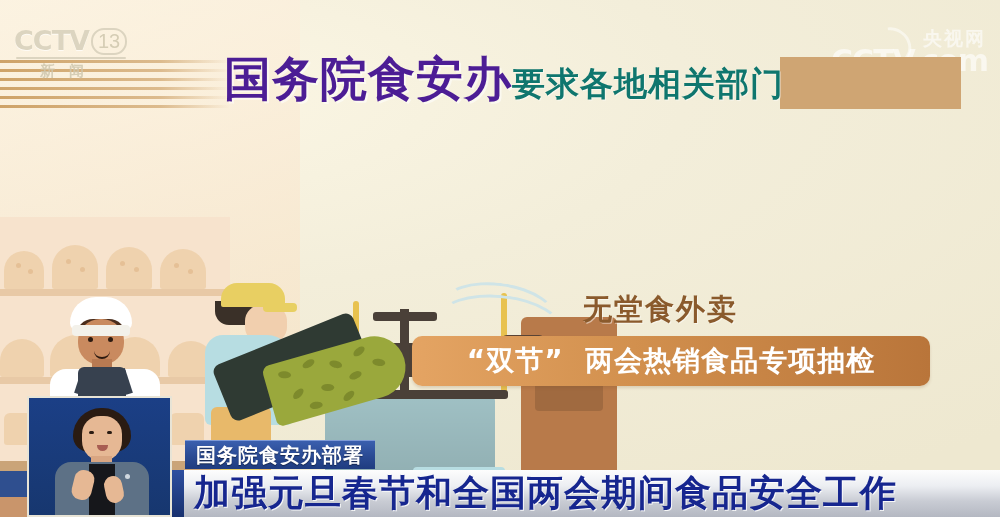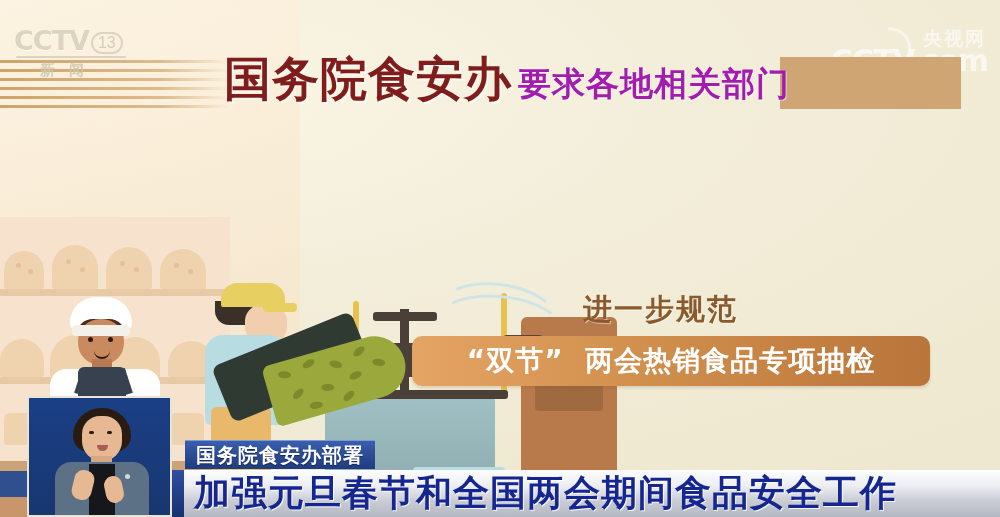--- a/index.html
+++ b/index.html
@@ -35,21 +35,21 @@
     position:absolute;left:14px;top:27px;width:128px;height:56px;
     color:#cfc7ae;opacity:.85;
   }
   .cctv-logo .cc-main{
     font-size:27px;font-weight:700;letter-spacing:-1px;line-height:1;
     font-family:"DejaVu Sans",sans-serif;
     color:#d7d0bb;text-shadow:0 1px 0 rgba(255,255,255,.8);
   }
   .cctv-logo .cc-13{
     display:inline-block;border:2px solid #d7d0bb;border-radius:13px;
-    padding:0 5px;font-size:16px;margin-left:2px;vertical-align:2px;
+    padding:0 5px;font-size:20px;margin-left:2px;vertical-align:2px;
   }
   .cctv-logo .cc-rule{
     width:110px;height:2px;background:#d7d0bb;margin:2px 0 3px 2px;border-radius:2px;
   }
   .cctv-logo .cc-sub{
     font-size:15px;letter-spacing:14px;text-align:center;width:110px;
     color:#cfc7ae;font-weight:700;
   }
 
   
@@ -140,25 +140,25 @@
   .cart{position:absolute;right:130px;bottom:16px;width:92px;height:34px;background:#b7dde2;border-radius:4px;}
   .cart .wheel{position:absolute;bottom:-9px;width:16px;height:16px;border-radius:50%;background:#6d8f95;}
 
   
   .cn{font-family:"DejaVu Sans","Liberation Sans",sans-serif;}
 
   .hl1{
     position:absolute;left:224px;top:48px;display:flex;align-items:baseline;
   }
   .hl1 .big{
-    font-size:47px;font-weight:700;color:#7f1d1d;letter-spacing:1px;
+    font-size:47px;font-weight:700;color:#4c1d95;letter-spacing:1px;
     text-shadow:2px 2px 0 rgba(255,255,255,.55);
   }
   .hl1 .small{
-    font-size:33px;font-weight:700;color:#a21caf;margin-left:6px;letter-spacing:1px;
+    font-size:33px;font-weight:700;color:#0f766e;letter-spacing:1px;
     text-shadow:1px 1px 0 rgba(255,255,255,.5);
   }
   .hl2{
     position:absolute;left:244px;top:124px;
     font-size:40px;font-weight:700;color:#9a5a22;letter-spacing:2px;
     text-shadow:2px 2px 0 rgba(255,255,255,.55);
   }
 
   .hl3{
     position:absolute;left:172px;top:203px;display:flex;align-items:center;
@@ -370,21 +370,21 @@
     </div>
   </div>
 
   <div class="hl1 cn">
     <span class="big">国务院食安办</span>
     <span class="small">要求各地相关部门</span>
   </div>
 
 
 
-  <div class="hl4 cn">进一步规范</div>
+  <div class="hl4 cn">无堂食外卖</div>
   <div class="hl5">
     <span class="cn">“双节”  两会热销食品专项抽检</span>
   </div>
 
   <div class="slot">
     <div class="p-hair"></div>
     <div class="p-face"></div>
     <div class="p-eye" style="left:60px"></div>
     <div class="p-eye" style="left:78px"></div>
     <div class="p-mouth"></div>

